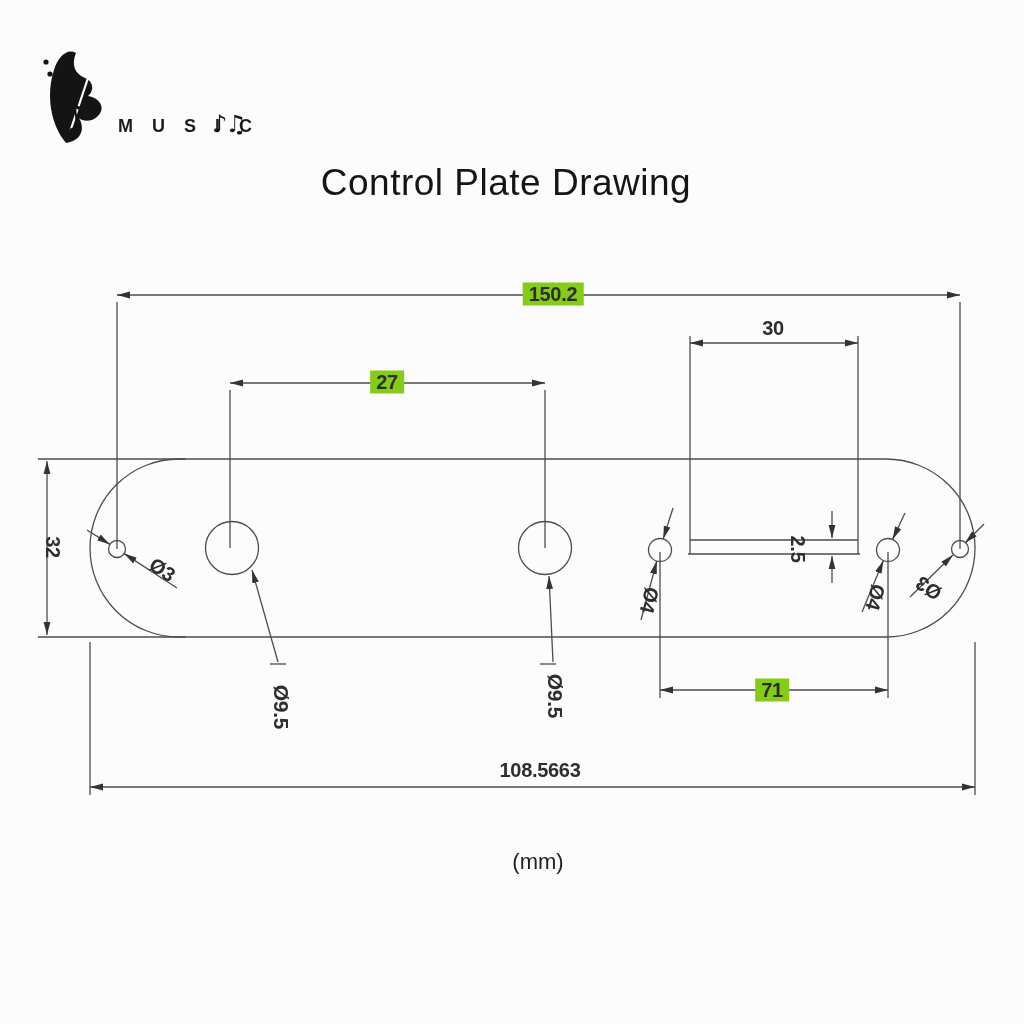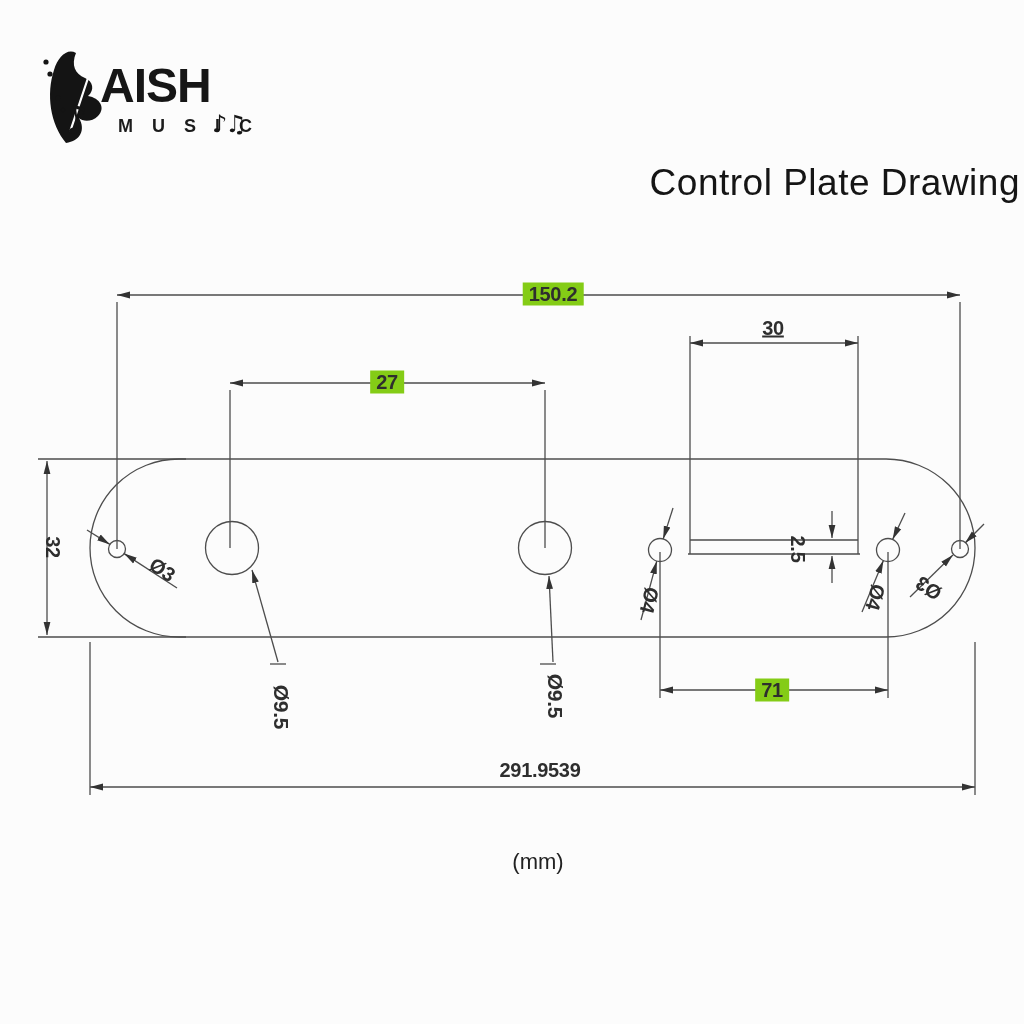--- a/index.html
+++ b/index.html
@@ -24,21 +24,21 @@
     font-family:"DejaVu Sans",sans-serif;
     font-size:24px;color:#161616;letter-spacing:-2px;
   }
   .logo-note-curl{
     position:absolute;left:28px;top:52px;
     font-family:"DejaVu Sans",sans-serif;
     font-size:40px;color:#141414;transform:rotate(-8deg);
   }
   
   .title{
-    position:absolute;left:0;right:4px;top:162px;text-align:right;
+    position:absolute;left:0;right:12px;top:162px;text-align:center;
     font-size:37px;font-weight:400;letter-spacing:.5px;color:#151515;
   }
   
   .canvas{position:absolute;left:0;top:0;width:1024px;height:1024px;}
   .dim{
     position:absolute;transform:translate(-50%,-50%);
     font-size:20px;font-weight:700;color:#2e2e2e;white-space:nowrap;
     letter-spacing:-.3px;
   }
   .dim.bg{background:#84cc16;padding:0 6px;}
@@ -59,21 +59,20 @@
   <svg width="110" height="110" viewBox="0 0 110 110">
     <path d="M30,99 C14,80 10,50 18,26 C22,13 31,4 40,9 C35,21 39,30 49,34 C57,37 59,46 52,52 C64,54 70,64 62,72 C56,78 47,78 43,74 C50,86 44,97 30,99 Z" fill="#141414" stroke="none"></path>
     <line x1="34" y1="88" x2="56" y2="22" stroke="#fcfcfc" stroke-width="2.2"></line>
     <circle cx="10" cy="18" r="2.6" fill="#141414"></circle>
     <circle cx="14" cy="30" r="2.6" fill="#141414"></circle>
     <circle cx="18" cy="42" r="2.6" fill="#141414"></circle>
     <circle cx="22" cy="54" r="2.6" fill="#141414"></circle>
     <circle cx="27" cy="66" r="2.2" fill="#141414"></circle>
   </svg>
   <span class="logo-note-curl">♪</span>
-  <span class="brand">AISH</span>
   <span class="brand-sub">M U S I C</span>
   <span class="brand-notes">♪♫</span>
 </div>
 
 <div class="title">Control Plate Drawing</div>
 
 <svg class="canvas" width="1024" height="1024" viewBox="0 0 1024 1024">
   <defs>
     <marker id="arr" viewBox="0 0 14 8" refX="13" refY="4" markerWidth="14" markerHeight="8" orient="auto" markerUnits="userSpaceOnUse">
       <path d="M13,4 L0,0.6 L0,7.4 Z" fill="#333"></path>
@@ -152,25 +151,25 @@
     </g>
 
     <g>
       <line x1="553" y1="662" x2="549" y2="576" marker-end="url(#arr)"></line>
       <line x1="540" y1="664" x2="556" y2="664"></line>
     </g>
   </g>
 </svg>
 
 <span class="dim bg" style="left:553px;top:294px;">150.2</span>
-<span class="dim" style="left:773px;top:328px;text-decoration:underline;">30</span>
+<span class="dim" style="left:773px;top:328px;">30</span>
 <span class="dim bg" style="left:387px;top:382px;">27</span>
 <span class="dim r90" style="left:52px;top:547px;">32</span>
 <span class="dim r33" style="left:162px;top:570px;">Ø3</span>
 <span class="dim r213" style="left:929px;top:588px;">Ø3</span>
 <span class="dim r90" style="left:281px;top:707px;font-size:21px;">Ø9.5</span>
 <span class="dim r90" style="left:555px;top:696px;font-size:21px;">Ø9.5</span>
 <span class="dim r104" style="left:649px;top:600px;">Ø4</span>
 <span class="dim r106" style="left:875px;top:597px;">Ø4</span>
 <span class="dim r90" style="left:797px;top:549px;">2.5</span>
 <span class="dim bg" style="left:772px;top:690px;">71</span>
-<span class="dim" style="left:540px;top:770px;">291.9539</span>
+<span class="dim" style="left:540px;top:770px;">108.5663</span>
 <span class="units" style="left:538px;top:826px;margin-top:36px;">(mm)</span>
 
 </body></html>

